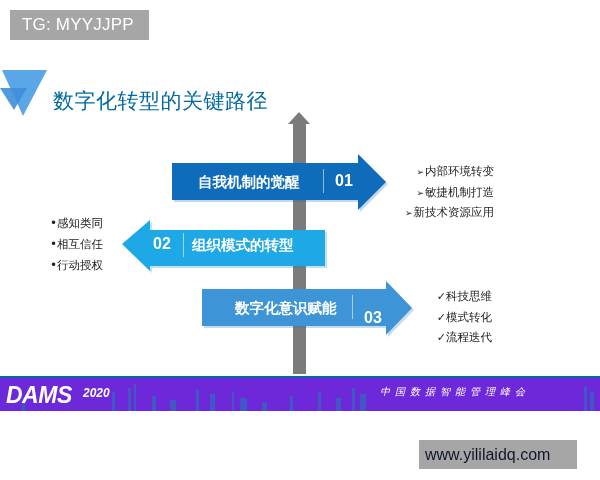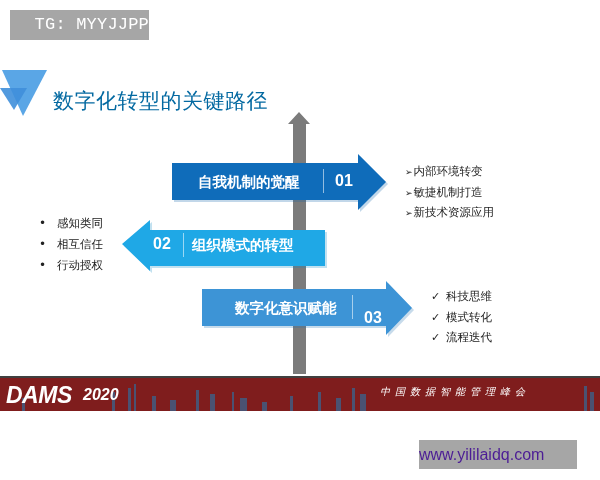--- a/index.html
+++ b/index.html
@@ -2,28 +2,28 @@
 <html><head>
   <meta charset="utf-8">
   <style>
     * { margin: 0; padding: 0; box-sizing: border-box; }
     html, body { width: 600px; height: 480px; background: #ffffff; overflow: hidden; }
     body { position: relative; font-family: "DejaVu Sans", "Liberation Sans", sans-serif; }
 
     .watermark-tl {
       position: absolute; left: 10px; top: 10px; width: 139px; height: 30px;
       background: #a6a6a6; color: #ffffff;
-      font-family: Liberation Mono, monospace; font-size: 17px;
-      line-height: 30px; padding-left: 5px; letter-spacing: 0.2px; text-align: right;
+      font-family: Liberation Sans, sans-serif; font-size: 17px;
+      line-height: 30px; padding-left: 12px; letter-spacing: 0.2px;
     }
     .watermark-br {
       position: absolute; left: 419px; top: 440px; width: 158px; height: 29px;
-      background: #a6a6a6; color: #4c1d95;
+      background: #a6a6a6; color: #0f172a;
       font-family: "Liberation Sans", sans-serif; font-size: 16px;
-      line-height: 29px; 
+      line-height: 29px; padding-left: 6px;
     }
 
     .logo { position: absolute; left: 0; top: 68px; width: 50px; height: 52px; }
     .title {
       position: absolute; left: 53px; top: 87px;
       font-size: 21px; font-weight: normal; color: #0369a1; letter-spacing: 0.5px;
       white-space: nowrap;
     }
 
     .pole { position: absolute; left: 286px; top: 112px; width: 26px; height: 262px; }
@@ -37,49 +37,49 @@
     .arrow .num {
       position: absolute; color: #ffffff; font-weight: bold; font-size: 16px;
       font-family: "Liberation Sans", sans-serif;
       text-align: right;
     }
     .arrow .sep {
       position: absolute; width: 1px; background: rgba(255,255,255,0.55);
     }
 
     .list { position: absolute; list-style: none; }
-    .list li { position: relative; font-size: 11.5px; color: #222; white-space: nowrap; }
+    .list li { position: relative; font-size: 11.5px; color: #222; white-space: nowrap; text-align: right; }
     .list .mark { display: inline-block; color: #222; }
 
     .list-01 { left: 405px; top: 163px; }
     .list-01 li { height: 20.5px; line-height: 16px; }
     .list-01 .mark { font-size: 9px; margin-right: 1px; }
 
     .list-02 { left: 39px; top: 214px; }
     .list-02 li { height: 21px; line-height: 18px; }
     .list-02 .mark { width: 18px; font-size: 12px; }
 
     .list-03 { left: 431px; top: 288px; }
     .list-03 li { height: 20.5px; line-height: 16px; }
     .list-03 .mark { width: 15px; font-size: 11px; }
 
     .banner {
       position: absolute; left: 0; top: 376px; width: 600px; height: 35px;
-      background: #7f1d1d; border-top: 2px solid #404040; overflow: hidden;
+      background: #6d28d9; border-top: 2px solid #0369a1; overflow: hidden;
     }
     .banner .skyline { position: absolute; left: 0; top: 0; width: 600px; height: 33px; }
     .banner .dams {
       position: absolute; left: 6px; top: 4px; color: #ffffff;
       font-family: "Liberation Sans", sans-serif; font-style: italic; font-weight: bold;
       font-size: 23px; letter-spacing: -0.5px;
     }
     .banner .year {
       position: absolute; left: 83px; top: 8px; color: #ffffff;
       font-family: "Liberation Sans", sans-serif; font-style: italic; font-weight: bold;
-      font-size: 16px;
+      font-size: 12px;
     }
     .banner .summit {
       position: absolute; left: 380px; top: 7px; color: #ffffff;
       font-family: "DejaVu Serif", "Liberation Serif", serif; font-style: italic;
       font-size: 10px; letter-spacing: 5px; white-space: nowrap;
     }
   </style>
 </head>
 <body>
 

